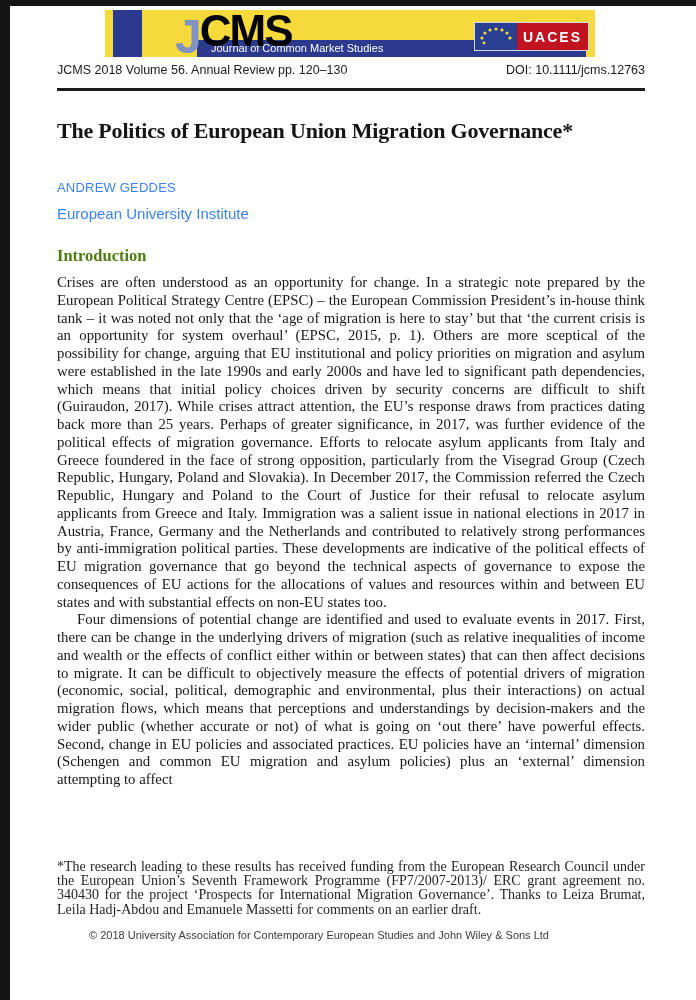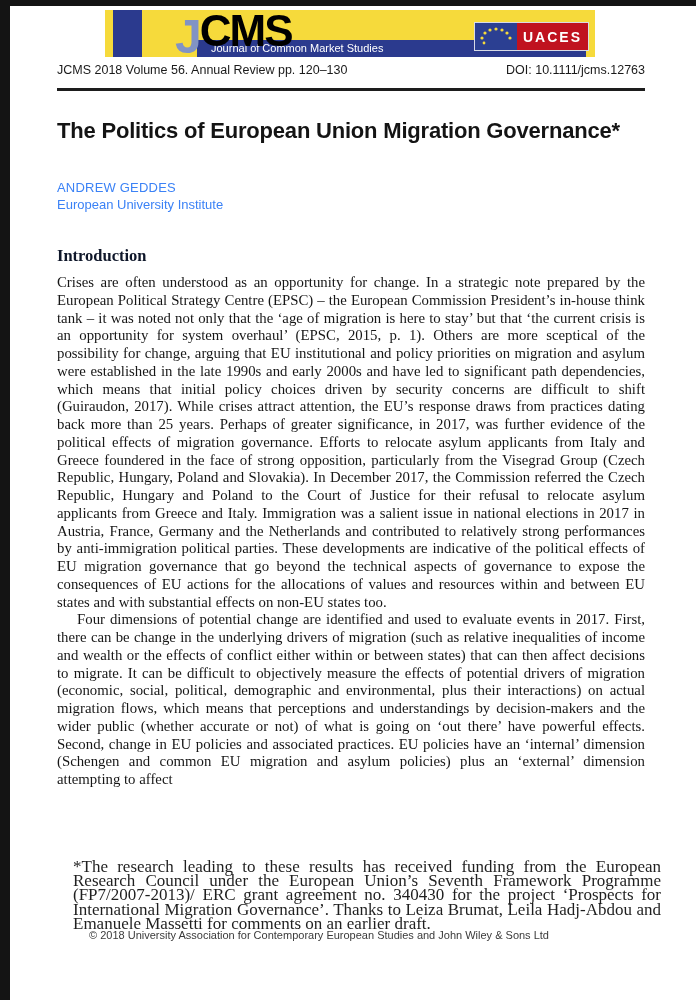--- a/index.html
+++ b/index.html
@@ -33,36 +33,36 @@
                align-items:center; padding:0 6px;text-align:right; }
 
   
   .meta { position:absolute; left:57px; top:63px; width:588px; display:flex;
           justify-content:space-between; font-family:"Liberation Sans", sans-serif;
           font-weight:normal; font-size:12.5px; color:#1a1a1a; }
   .rule { position:absolute; left:57px; top:88px; width:588px; height:3px; background:#1d1d1d; }
 
   
   .title { position:absolute; left:57px; top:118px; width:588px;
-           font-family:Liberation Sans, sans-serif; font-weight:bold; font-size:22px;
+           font-family:Liberation Serif, serif; font-weight:bold; font-size:22px;
            letter-spacing:-0.2px; color:#141414; }
   .author-block { position:absolute; left:57px; top:180px; font-family:Liberation Sans, sans-serif; color:#3b82f6; }
   .author { font-size:13px; letter-spacing:0.2px; }
-  .affil  { font-size:13px; margin-top:2px; }
+  .affil  { font-size:15px; margin-top:10px; }
 
   .section-heading { position:absolute; left:57px; top:246px;
-           font-family:"Liberation Serif", serif; font-weight:bold; font-size:16.5px; color:#0f172a; }
+           font-family:"Liberation Serif", serif; font-weight:bold; font-size:16.5px; color:#4d7c0f; }
 
   .bodytext { position:absolute; left:57px; top:274px; width:588px;
            font-size:14.8px; line-height:17.75px; text-align:justify; color:#161616; }
   .bodytext p { margin:0; }
   .bodytext p + p { text-indent:20px; }
 
   .footnote { position:absolute; left:57px; top:860px; width:588px;
-           font-size:17px; line-height:14.2px; text-align:justify; color:#1f1f1f;margin-left:16px; }
+           font-size:14px; line-height:14.2px; text-align:justify; color:#1f1f1f; }
 
   .copyright { position:absolute; left:57px; top:929px; width:588px;
            font-family:"Liberation Sans", sans-serif; font-size:11px; color:#3a3a3a;margin-left:32px; }
 </style>
 </head>
 <body>
 
 <div class="topbar"></div>
 <div class="leftbar"></div>
 

